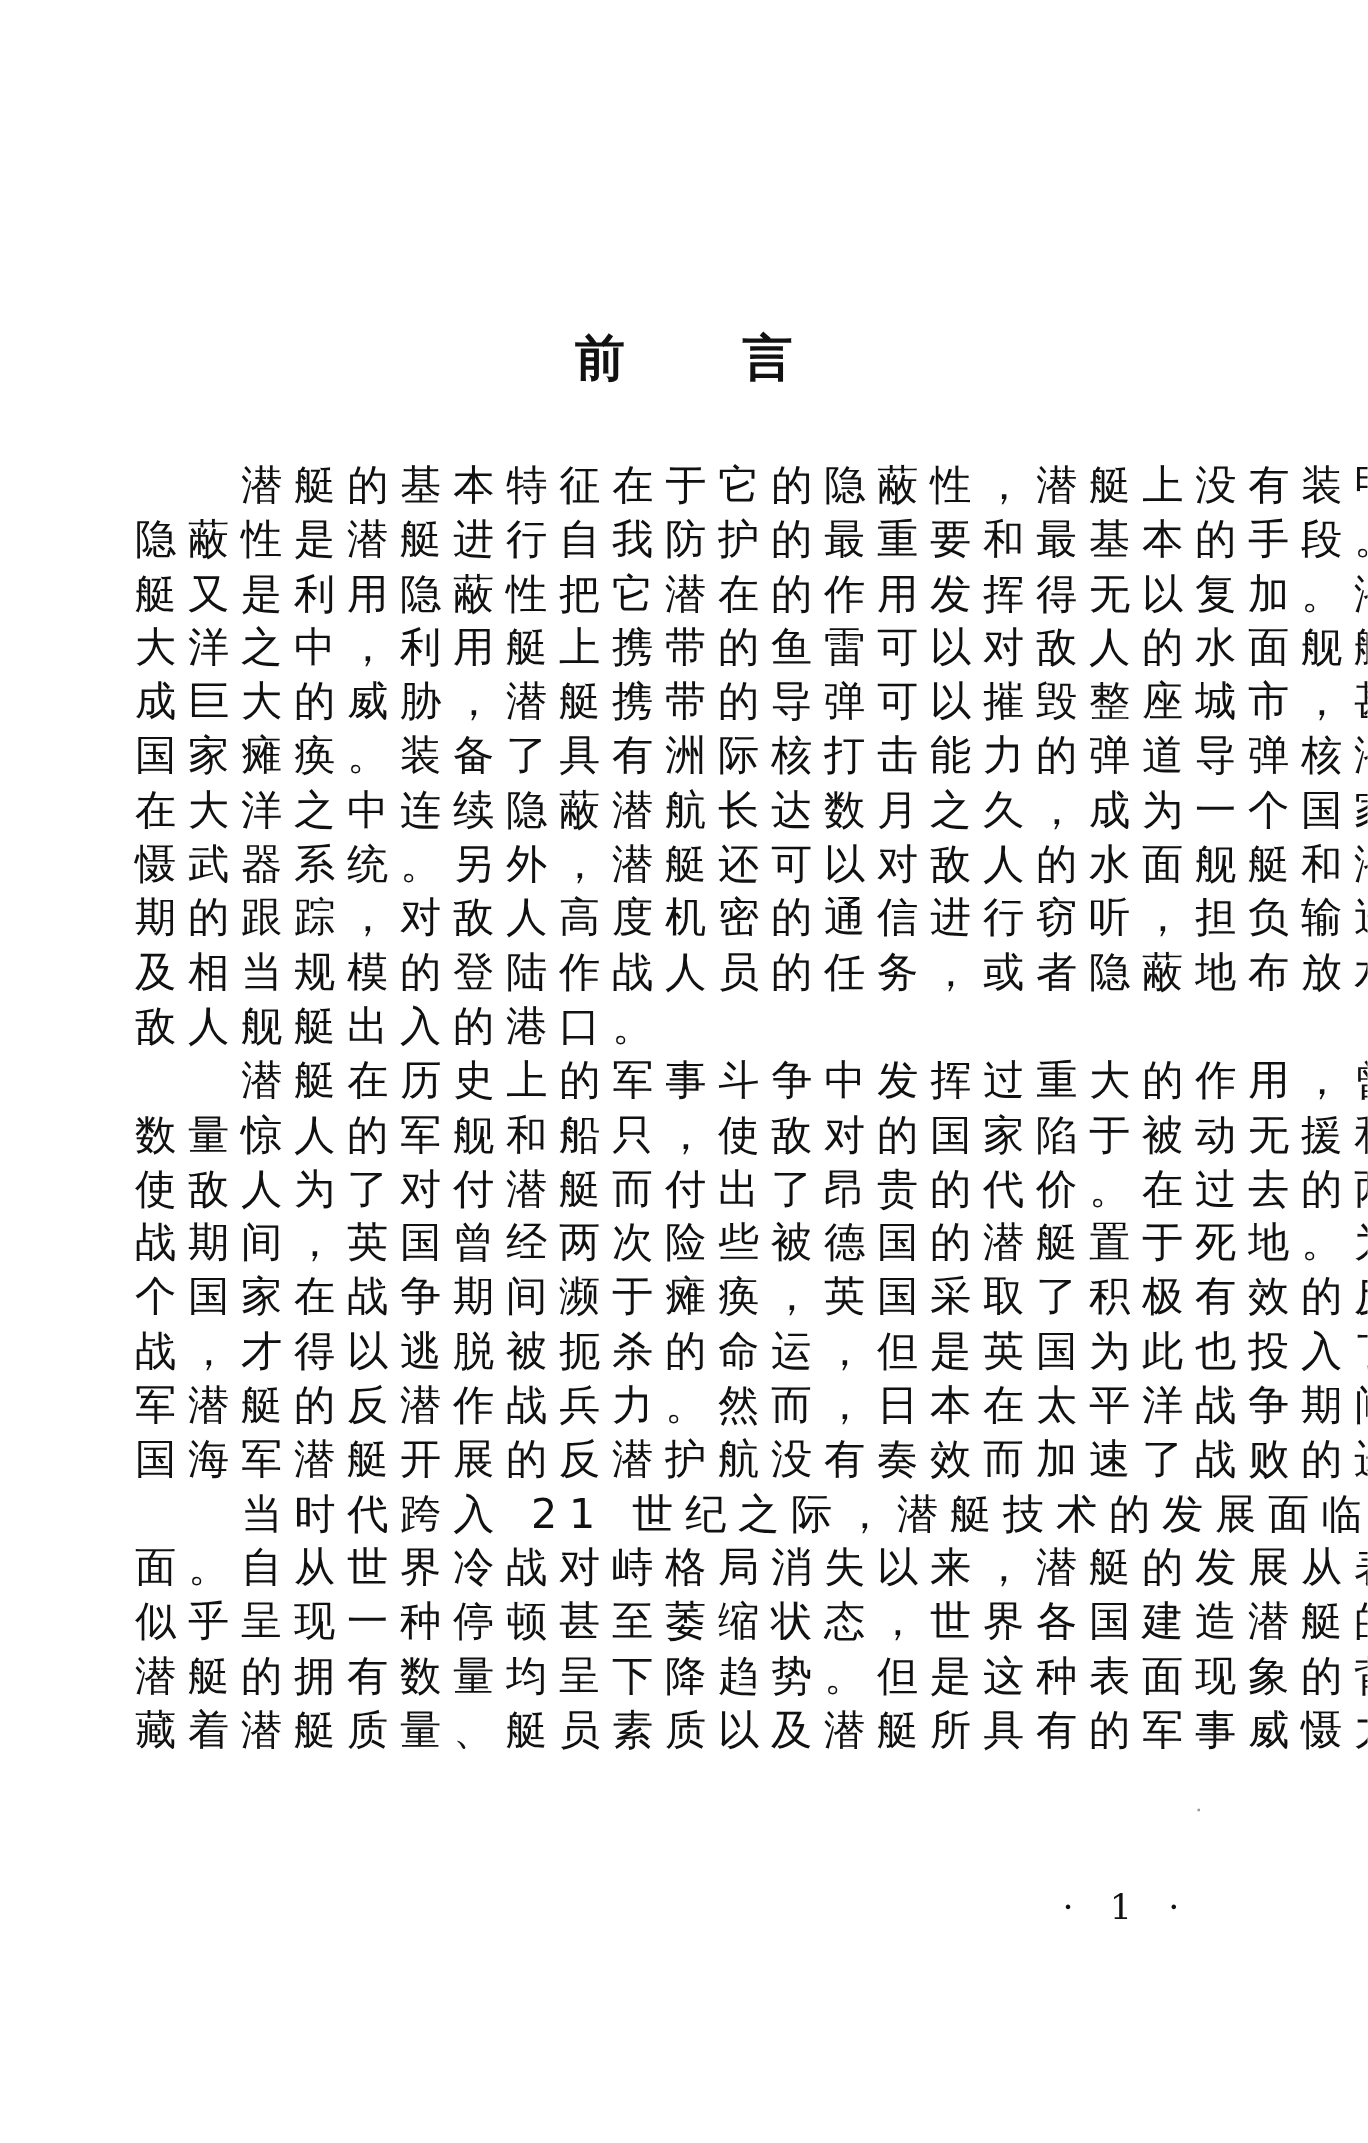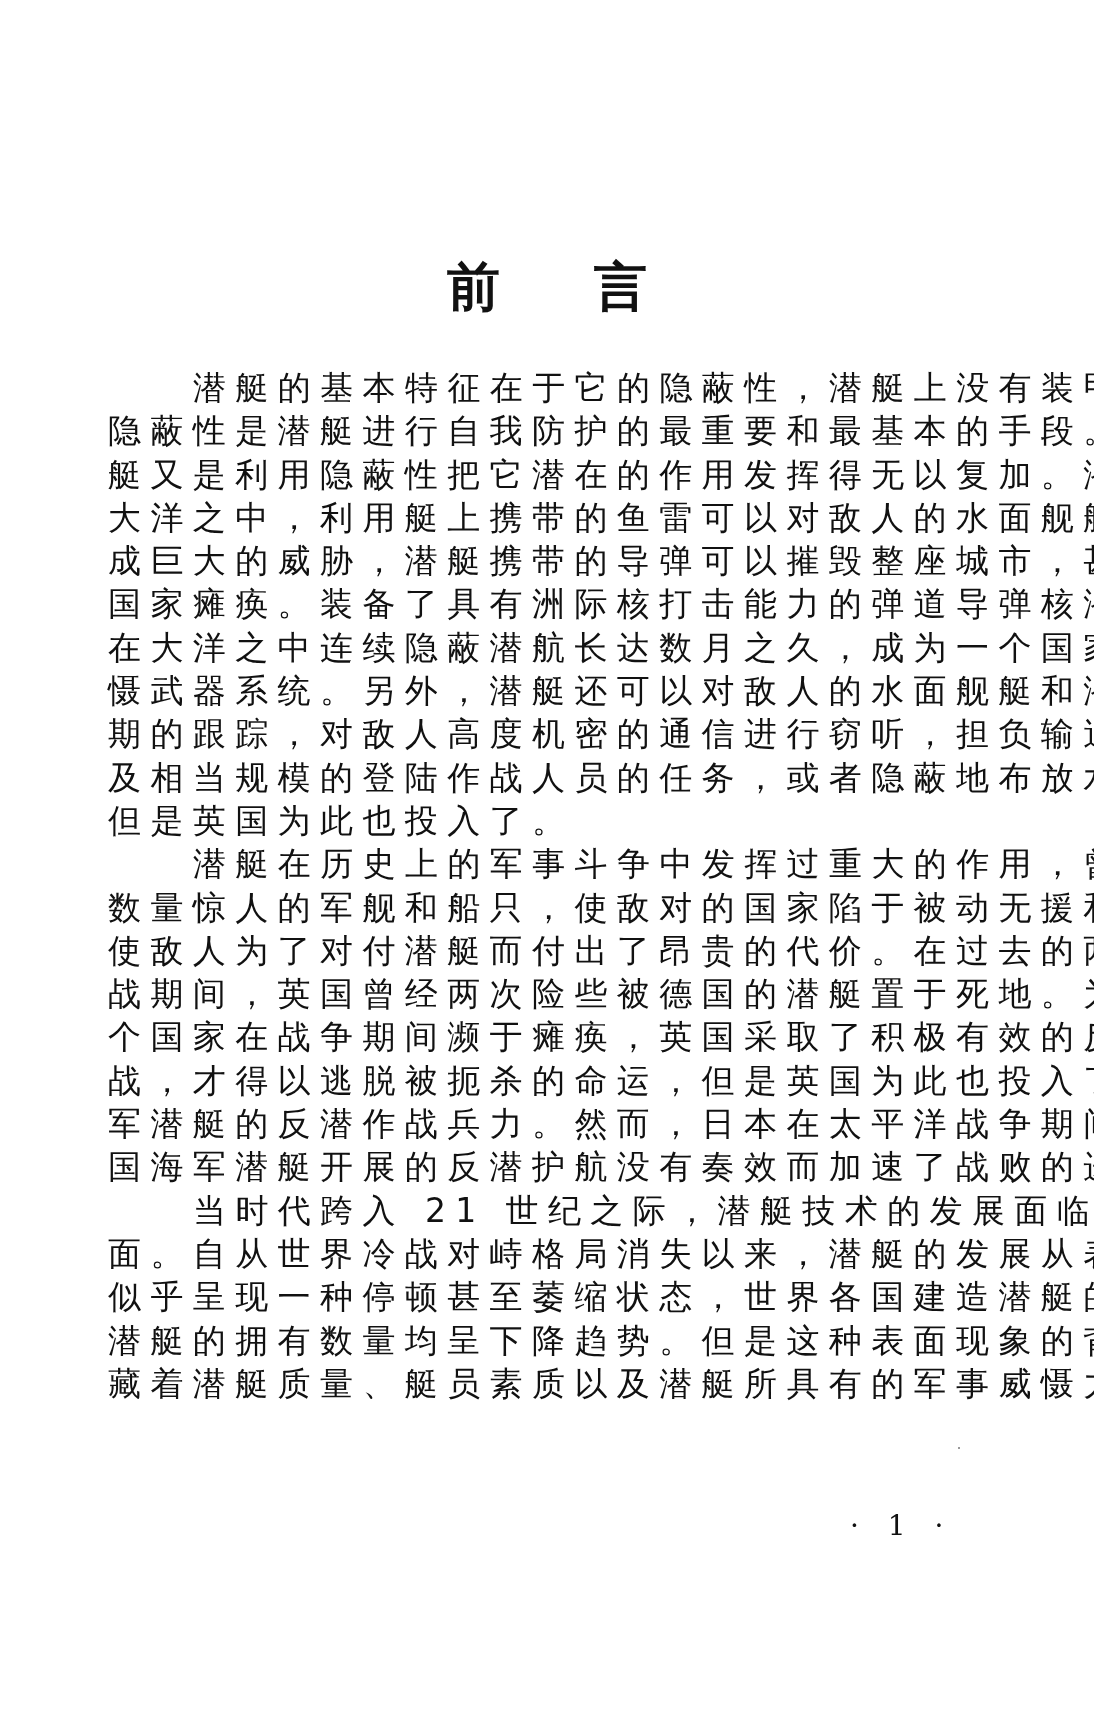--- a/index.html
+++ b/index.html
@@ -23,21 +23,21 @@
       height: 1714px;
     }
     .heading {
       position: absolute;
       top: 262px;
       left: 0;
       width: 1094px;
       text-align: center;
       font-family: "DejaVu Sans", sans-serif;
       font-weight: bold;
-      font-size: 53px;
+      font-size: 40px;
       line-height: 50px;
       letter-spacing: 0;
     }
     .heading span {
       display: inline-block;
     }
     .heading .gap {
       width: 94px;
     }
     .body-text {
@@ -89,21 +89,21 @@
     <div class="line indent">潜艇的基本特征在于它的隐蔽性，潜艇上没有装甲保护，利用</div>
     <div class="line">隐蔽性是潜艇进行自我防护的最重要和最基本的手段。同样，潜</div>
     <div class="line">艇又是利用隐蔽性把它潜在的作用发挥得无以复加。潜艇隐藏在</div>
     <div class="line">大洋之中，利用艇上携带的鱼雷可以对敌人的水面舰艇和潜艇造</div>
     <div class="line">成巨大的威胁，潜艇携带的导弹可以摧毁整座城市，甚至能使一个</div>
     <div class="line">国家瘫痪。装备了具有洲际核打击能力的弹道导弹核潜艇，可以</div>
     <div class="line">在大洋之中连续隐蔽潜航长达数月之久，成为一个国家的战略威</div>
     <div class="line">慑武器系统。另外，潜艇还可以对敌人的水面舰艇和潜艇进行长</div>
     <div class="line">期的跟踪，对敌人高度机密的通信进行窃听，担负输送谍报人员以</div>
     <div class="line">及相当规模的登陆作战人员的任务，或者隐蔽地布放水雷来封锁</div>
-    <div class="line">但是英国为此也投入了。</div>
+    <div class="line">敌人舰艇出入的港口。</div>
 
     <div class="line indent">潜艇在历史上的军事斗争中发挥过重大的作用，曾经击沉过</div>
     <div class="line">数量惊人的军舰和船只，使敌对的国家陷于被动无援和饥饿，并迫</div>
     <div class="line">使敌人为了对付潜艇而付出了昂贵的代价。在过去的两次世界大</div>
     <div class="line">战期间，英国曾经两次险些被德国的潜艇置于死地。为了避免整</div>
     <div class="line">个国家在战争期间濒于瘫痪，英国采取了积极有效的反潜护航作</div>
     <div class="line">战，才得以逃脱被扼杀的命运，但是英国为此也投入了 10 倍于德</div>
     <div class="line">军潜艇的反潜作战兵力。然而，日本在太平洋战争期间却因对美</div>
     <div class="line">国海军潜艇开展的反潜护航没有奏效而加速了战败的进程。</div>
 

